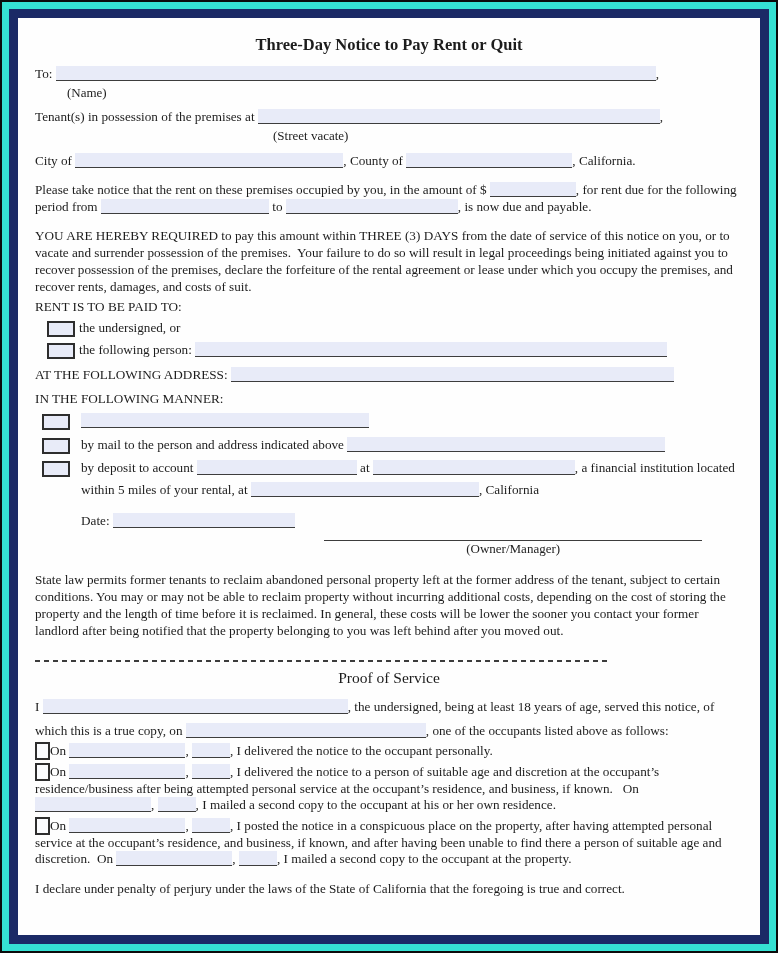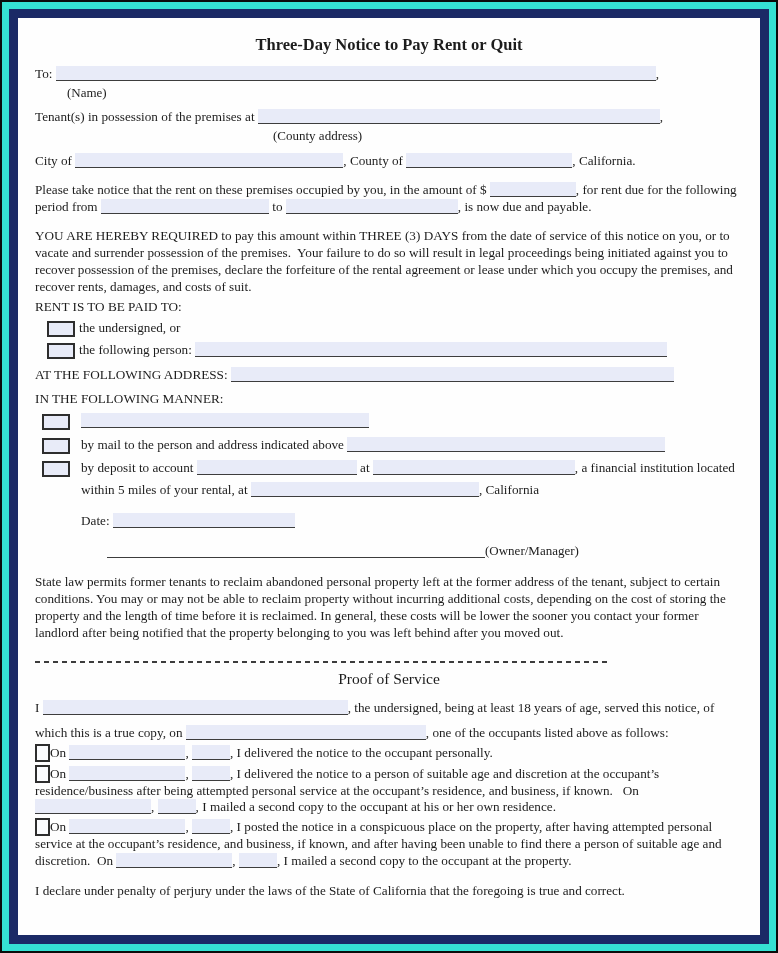--- a/index.html
+++ b/index.html
@@ -29,21 +29,21 @@
 
   .flexrow { display:flex; align-items:flex-start; }
   .cb-col-a { flex:none; width:44px; padding-left:12px; padding-top:1px; }
   .cb-col-b { flex:none; width:46px; padding-left:7px; padding-top:1px; }
   .row-text { flex:1; }
 
   .manner-row { margin:5px 0; }
   .paid-row { margin:4px 0; }
 
   .date-row-mid { margin-top:14px; padding-left:46px; }
-  .sig-stack { display:inline-flex; flex-direction:row; align-items:center; margin-left:26px; vertical-align:-16px; }
+  .sig-stack { display:inline-flex; flex-direction:column; align-items:center; margin-left:26px; vertical-align:-16px; }
 
   .divider { height:2px; width:572px; margin:20px 0 6px 0;
              background:repeating-linear-gradient(90deg,#3c3c3c 0 5px,transparent 5px 9px); }
 
   .proof-item { margin:3px 0; line-height:1.24; }
   .para { text-align:left; }
 </style>
 </head>
 <body>
 
@@ -57,21 +57,21 @@
   <div class="line">
     <span>To:</span>
     <span class="field" style="width:600px"></span><span>,</span>
   </div>
   <div class="caption" style="margin-left:32px">(Name)</div>
 
   <div class="line gap-sm">
     <span>Tenant(s) in possession of the premises at</span>
     <span class="field" style="width:402px"></span><span>,</span>
   </div>
-  <div class="caption" style="margin-left:238px">(County address)</div>
+  <div class="caption" style="margin-left:238px">(Street vacate)</div>
 
   <div class="line gap-sm">
     <span>City of</span>
     <span class="field" style="width:268px"></span><span>, County of</span>
     <span class="field" style="width:166px"></span><span>, California.</span>
   </div>
 
   <div class="para gap-md">
     <span>Please take notice that the rent on these premises occupied by you, in the amount of $</span>
     <span class="field" style="width:86px"></span><span>, for rent due for the</span>

